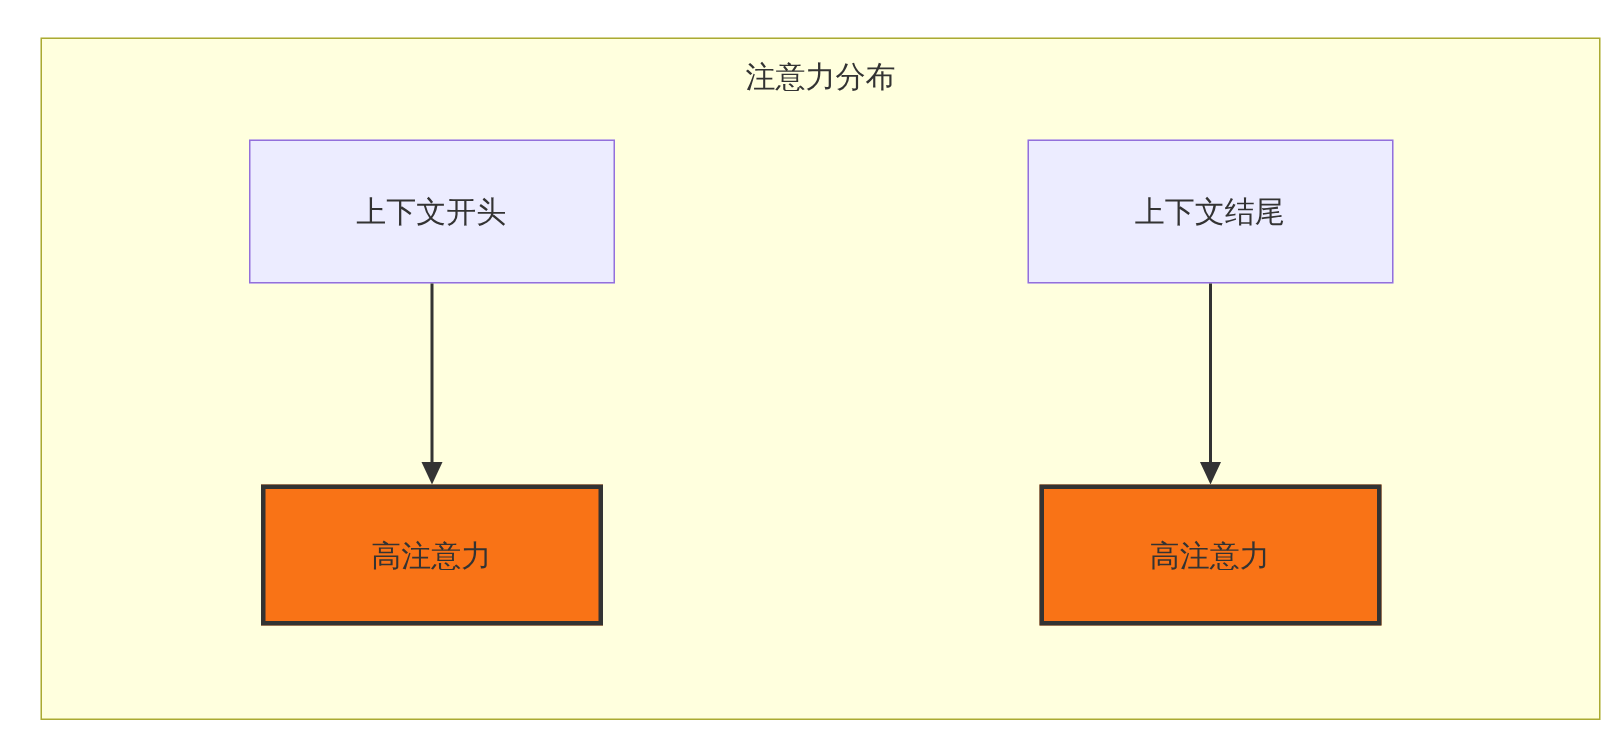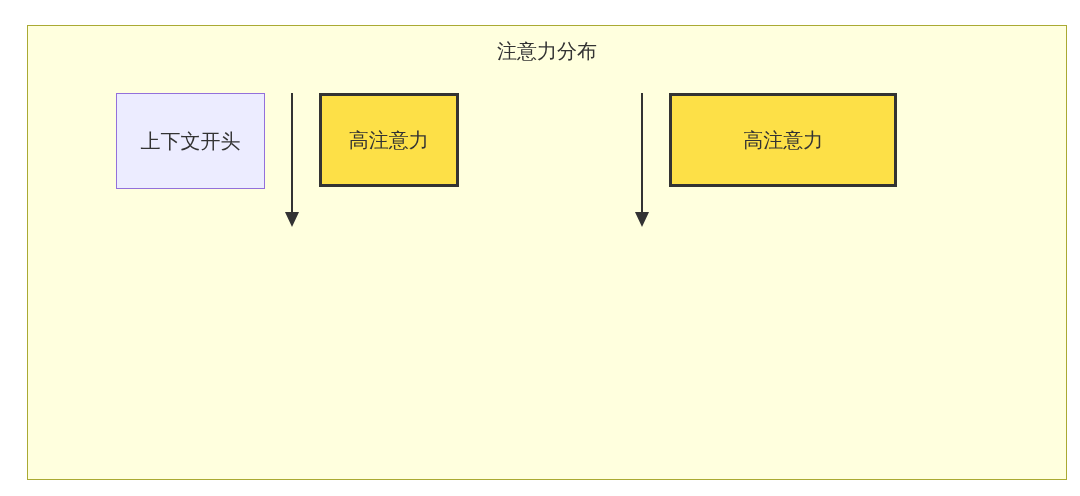--- a/index.html
+++ b/index.html
@@ -26,23 +26,23 @@
   }
   .columns {
     position: absolute;
     top: 67px; left: 0;
     width: 100%;
     display: flex;
     justify-content: space-around;
   }
   .column {
     display: flex;
-    flex-direction: row;
+    flex-direction: column;
+    align-items: center;
     width: 33%;
-    gap: 20px;
   }
   .source-node {
     width: 244px; height: 96px;
     background: #ececff;
     border: 1px solid #9370db;
     display: flex;
     align-items: center;
     justify-content: center;
     font-size: 20px;
     color: #333333;
@@ -67,21 +67,21 @@
   }
   .target-node {
     width: 228px; height: 94px;
     border: 3px solid #333333;
     display: flex;
     align-items: center;
     justify-content: center;
     font-size: 20px;
     color: #333333;
   }
-  .target-high { background: #fde047; }
+  .target-high { background: #f97316; }
   .target-low  { background: #f88a8a; }
 </style>
 </head>
 <body>
 
 <div class="diagram-container">
   <div class="diagram-title">注意力分布</div>
 
   <div class="columns">
 
@@ -93,20 +93,23 @@
         <div class="arrow-line"></div>
         <div class="arrow-head"></div>
       </div>
       <div class="target-node target-high">
         <span>高注意力</span>
       </div>
     </div>
 
 
     <div class="column">
+      <div class="source-node">
+        <span>上下文结尾</span>
+      </div>
       <div class="arrow">
         <div class="arrow-line"></div>
         <div class="arrow-head"></div>
       </div>
       <div class="target-node target-high">
         <span>高注意力</span>
       </div>
     </div>
 
   </div>

